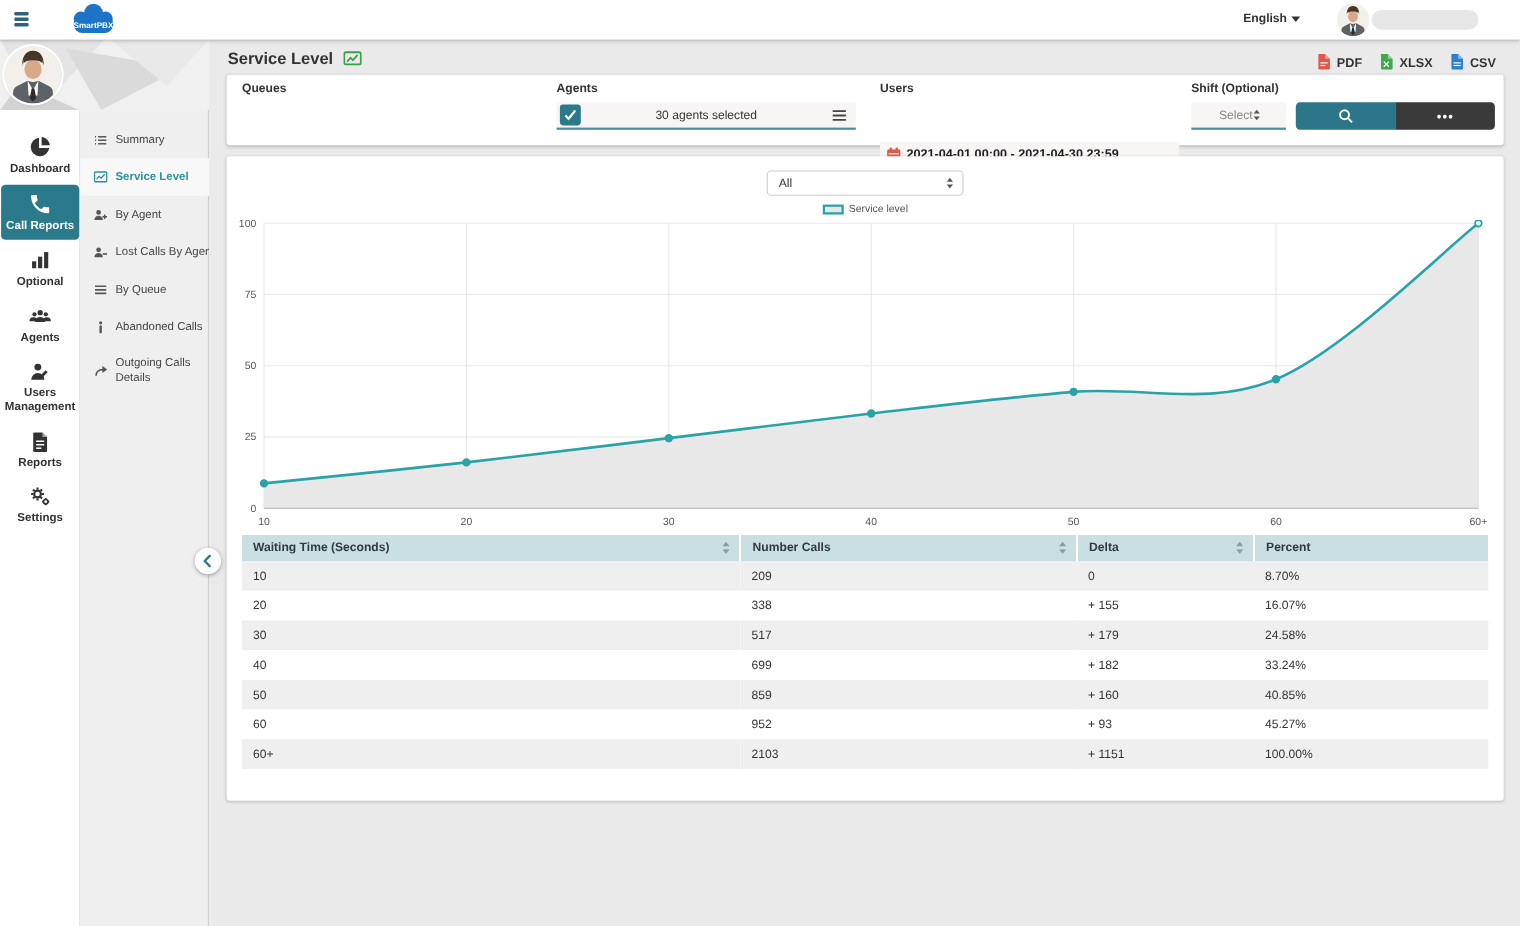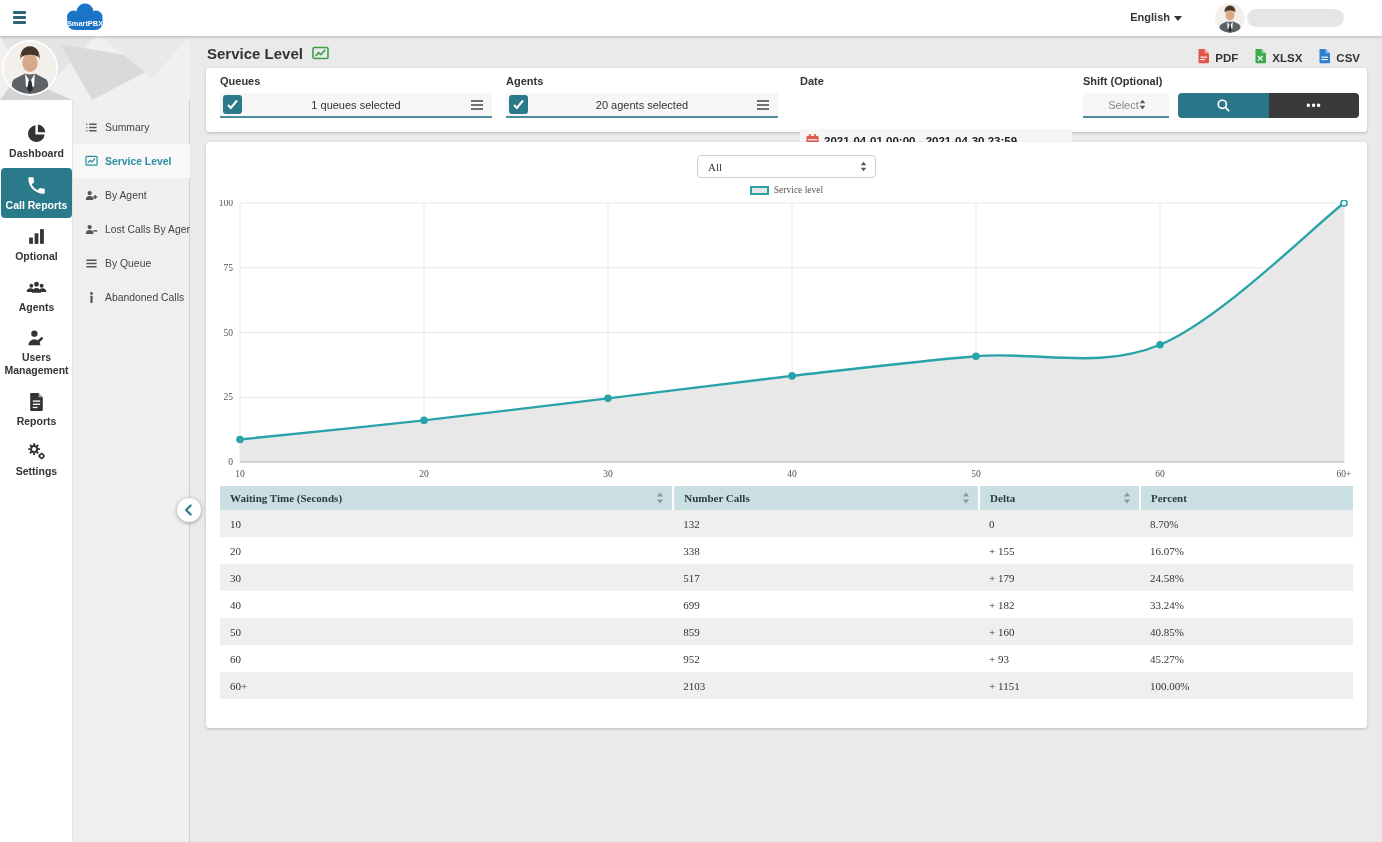--- a/index.html
+++ b/index.html
@@ -63,21 +63,21 @@
             display:flex; align-items:center; justify-content:center; flex:0 0 19px; cursor:pointer; }
   .fcenter { flex:1; text-align:center; color:#333; }
   .fmenu { margin-right:8px; width:14px; height:12px; }
   .datefield { font-weight:bold; color:#222; gap:4px; padding-left:5px; font-size:11.5px;margin-top:36px; }
   .shiftfield { color:#888; padding-left:10px; justify-content:center; padding-right:8px; }
   .btn-group { position:absolute; top:25px; left:972px; display:flex; height:25px; }
   .btn-search { width:91px; background:#2b7688; border-radius:4px 0 0 4px; display:flex; align-items:center; justify-content:center; cursor:pointer; }
   .btn-more { width:90px; background:#3a3a3a; border-radius:0 4px 4px 0; display:flex; align-items:center; justify-content:center;
               color:#fff; font-size:12px; letter-spacing:1px; cursor:pointer; }
 
-  .chart-card { left:16px; top:106px; width:1161px; height:586px;font-family:Liberation Serif, serif; }
+  .chart-card { left:16px; top:106px; width:1161px; height:586px; }
   .all-select { position:absolute; left:491px; top:13px; width:179px; height:23px; border:1px solid #ccc; border-radius:4px;
                 background:#fff; display:flex; align-items:center; justify-content:space-between;
                 padding:0 8px 0 10px; font-size:11px; color:#333; cursor:pointer; }
   .legend { position:absolute; left:0; top:43px; width:100%; display:flex; align-items:center; justify-content:center; gap:5px; }
   .legend-swatch { width:19px; height:9px; border:2px solid #29a3a7; background:#e3e7e7; }
   .legend-label { font-size:9.5px; color:#555; }
   #chart { position:absolute; left:0; top:58px; }
 
   .tablewrap { position:absolute; left:14px; top:344px; width:1133px; }
   table { width:100%; border-collapse:collapse; table-layout:fixed; }
@@ -251,20 +251,27 @@
           </svg>
           <span>By Queue</span>
         </div>
         <div class="sub-item">
           <svg class="ic" viewBox="0 0 14 14" fill="currentColor">
             <circle cx="7" cy="2.7" r="1.5"></circle>
               <rect x="5.8" y="5.2" width="2.4" height="7.6" rx=".6"></rect>
           </svg>
           <span>Abandoned Calls</span>
         </div>
+        <div class="sub-item wrap">
+          <svg class="ic" viewBox="0 0 14 14">
+            <path d="M2.5 11.5q0-6 7-6.2" fill="none" stroke="currentColor" stroke-width="1.5"></path>
+            <path d="M8.7 1.8L13.4 5.2 8.7 8.6z" fill="currentColor"></path>
+          </svg>
+          <span>Outgoing Calls Details</span>
+        </div>
       </div>
     </div>
 
     <div class="banner">
       <svg width="190" height="64" viewBox="0 0 190 64">
         <rect width="190" height="64" fill="#f0f0f0"></rect>
         <polygon points="0,0 95,0 35,64" fill="#e4e4e4"></polygon>
         <polygon points="60,8 165,26 92,64" fill="#dadada"></polygon>
         <polygon points="100,0 190,0 152,42" fill="#e9e9e9"></polygon>
         <polygon points="18,40 72,64 0,64" fill="#d3d3d3"></polygon>
@@ -318,42 +325,31 @@
           <rect x="3.4" y="8.6" width="6.6" height="1.1" fill="#fff"></rect>
             <rect x="3.4" y="11" width="6.6" height="1.1" fill="#fff"></rect>
         </svg>
         <span>CSV</span>
       </div>
     </div>
 
     <div class="card filter-card">
       <div class="flabel" style="left:14px">Queues</div>
       <div class="flabel" style="left:300px">Agents</div>
-      <div class="flabel" style="left:594px">Date</div>
+      <div class="flabel" style="left:594px">Users</div>
       <div class="flabel" style="left:877px">Shift (Optional)</div>
 
-      <div class="ffield" style="left:14px;width:272px">
-        <span class="fcheck">
-          <svg viewBox="0 0 18 18" width="15" height="15">
-            <path d="M3.6 9.6l3.4 3.6 7.4-9" stroke="#fff" stroke-width="2.4" fill="none"></path>
-          </svg>
-        </span>
-        <span class="fcenter">1 queues selected</span>
-        <svg class="fmenu" viewBox="0 0 14 12" stroke="#444" stroke-width="1.7">
-          <path d="M1 2h12M1 6h12M1 10h12"></path>
-        </svg>
-      </div>
 
       <div class="ffield" style="left:300px;width:272px">
         <span class="fcheck">
           <svg viewBox="0 0 18 18" width="15" height="15">
             <path d="M3.6 9.6l3.4 3.6 7.4-9" stroke="#fff" stroke-width="2.4" fill="none"></path>
           </svg>
         </span>
-        <span class="fcenter">20 agents selected</span>
+        <span class="fcenter">30 agents selected</span>
         <svg class="fmenu" viewBox="0 0 14 12" stroke="#444" stroke-width="1.7">
           <path d="M1 2h12M1 6h12M1 10h12"></path>
         </svg>
       </div>
 
       <div class="ffield datefield" style="left:594px;width:272px">
         <svg viewBox="0 0 15 15" width="15" height="15">
           <rect x="1.5" y="3" width="12" height="10.5" rx="1.2" fill="#e2574c"></rect>
           <rect x="3.8" y="1" width="2" height="3.6" rx=".8" fill="#e2574c"></rect>
           <rect x="9.2" y="1" width="2" height="3.6" rx=".8" fill="#e2574c"></rect>
@@ -454,21 +450,21 @@
                   </svg>
               </th>
               <th class="c4">
                 <span>Percent</span>
               </th>
             </tr>
           </thead>
           <tbody>
               <tr>
                 <td>10</td>
-                <td>132</td>
+                <td>209</td>
                 <td>0</td>
                 <td>8.70%</td>
               </tr>
               <tr>
                 <td>20</td>
                 <td>338</td>
                 <td>+ 155</td>
                 <td>16.07%</td>
               </tr>
               <tr>

